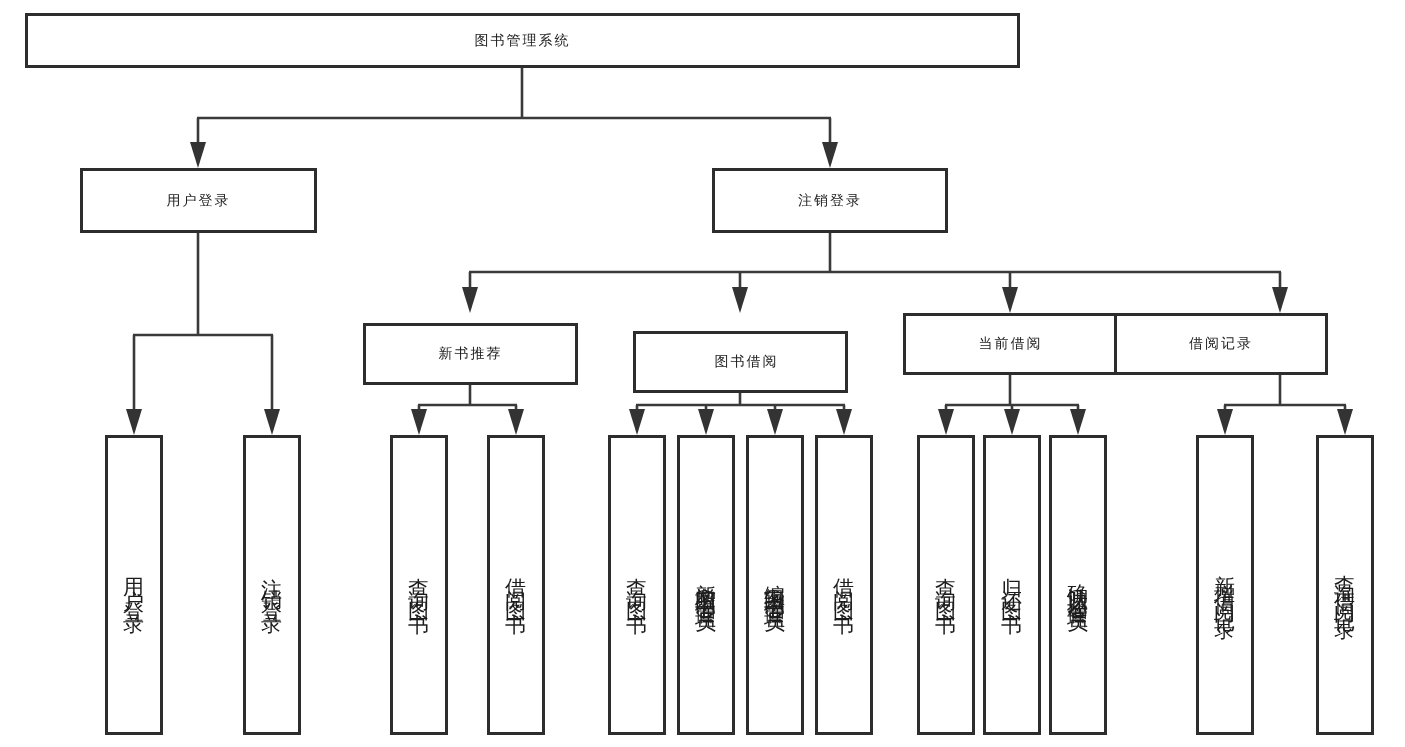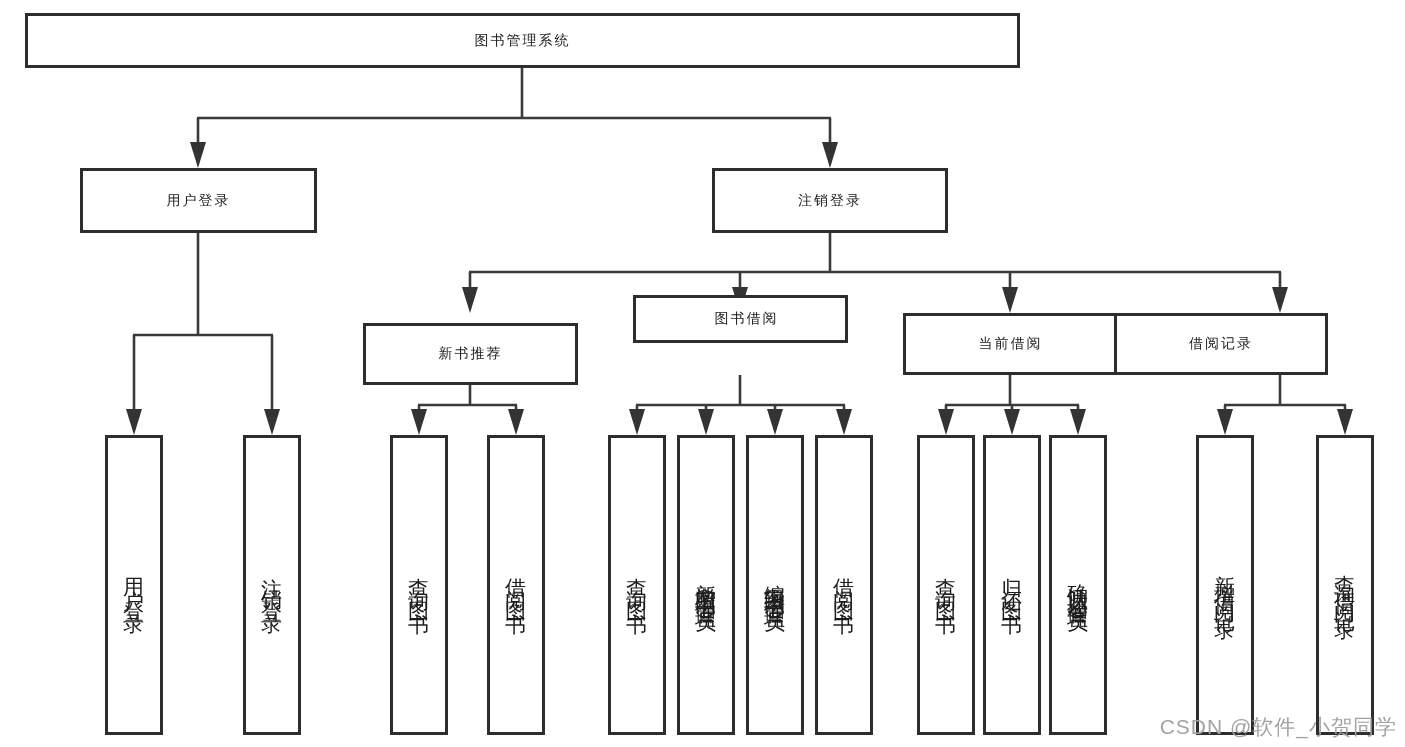--- a/index.html
+++ b/index.html
@@ -141,21 +141,21 @@
   <div class="node hbox" style="left:80px; top:168px; width:237px; height:65px;">
     <span>用户登录</span>
   </div>
   <div class="node hbox" style="left:712px; top:168px; width:236px; height:65px;">
     <span>注销登录</span>
   </div>
 
   <div class="node hbox" style="left:363px; top:323px; width:215px; height:62px;">
     <span>新书推荐</span>
   </div>
-  <div class="node hbox" style="left:633px; top:295px; width:215px; height:48px;padding-left:12px;">
+  <div class="node hbox" style="left:633px; top:331px; width:215px; height:62px;padding-left:12px;">
     <span>图书借阅</span>
   </div>
   <div class="node hbox" style="left:903px; top:313px; width:215px; height:62px;">
     <span>当前借阅</span>
   </div>
   <div class="node hbox" style="left:1114px; top:313px; width:214px; height:62px;">
     <span>借阅记录</span>
   </div>
 
   <div class="node vbox" style="left:105px;">
@@ -195,14 +195,13 @@
     <span class="vtext">确认归还（管理员）</span>
   </div>
 
   <div class="node vbox mid" style="left:1196px;">
     <span class="vtext">新增借阅记录</span>
   </div>
   <div class="node vbox mid" style="left:1316px;">
     <span class="vtext">查询借阅记录</span>
   </div>
 
-  <div class="watermark">CSDN @软件_小贺同学</div>
 </div>
 
 </body></html>

